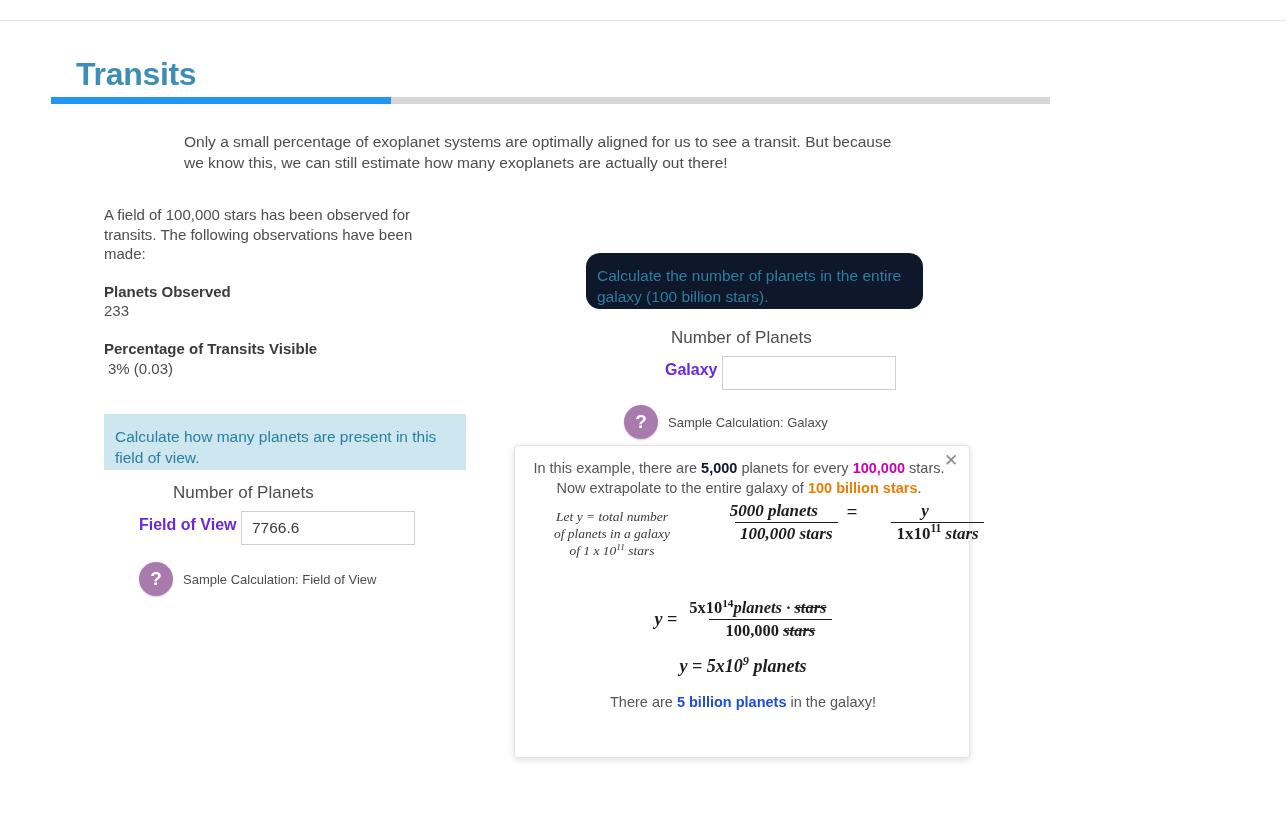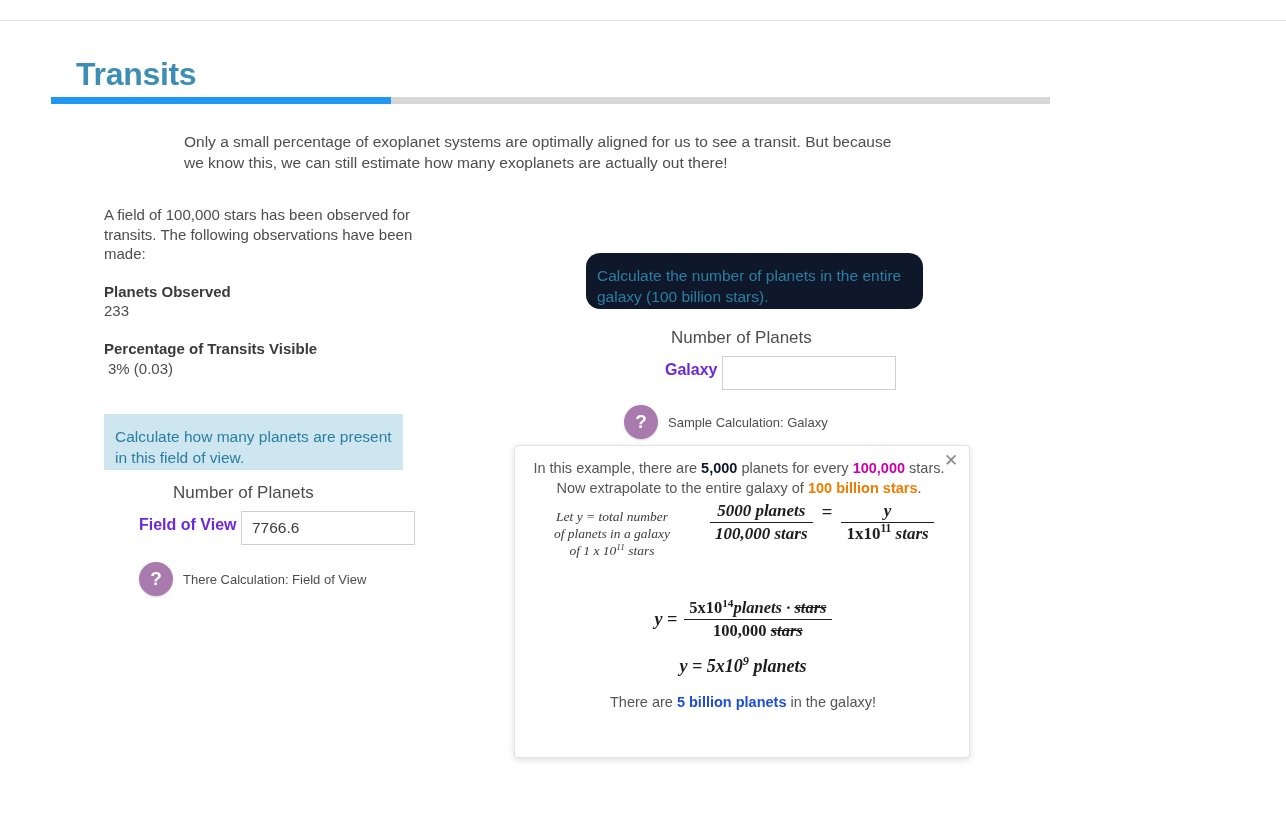--- a/index.html
+++ b/index.html
@@ -56,21 +56,21 @@
   #value-pct-transits     { left: 108px; top: 360px; }
 
   
   .callout {
     position: absolute;
     background: #cde6ef;
     color: #2c7ea1;
     font-size: 15.5px; line-height: 21px;
     padding: 12px 11px 12px 11px;
   }
-  #callout-field-of-view { left: 104px; top: 414px; width: 299px; height: 56px; }
+  #callout-field-of-view { left: 104px; top: 414px; width: 362px; height: 56px; }
   #callout-galaxy        { left: 586px; top: 253px; width: 337px; height: 56px; }
 
   
   .form-heading {
     position: absolute; font-size: 17px; color: #4d4d4d;
   }
   #heading-fov    { left: 173px; top: 483px; }
   #heading-galaxy { left: 671px; top: 328px; }
 
   .field-label {
@@ -142,21 +142,21 @@
     text-align: center;
     font-family: "Liberation Serif", serif;
     font-style: italic; font-size: 13.5px; line-height: 17px; color: #3a3a3a;
   }
 
   .frac {
     display: inline-block; vertical-align: middle; text-align: center;
     font-family: "Liberation Serif", serif;
   }
   .frac .num { display: block; padding: 0 5px 1px 5px; font-weight: bold; white-space: nowrap; }
-  .frac .den { display: block; border-top: 1.6px solid #1d1d1d; padding: 1px 5px 0 5px; font-weight: bold; white-space: nowrap; }
+  .frac .den { display: block; border-top: 1.6px solid #1d1d1d; padding: 1px 5px 0 5px; font-weight: bold; white-space: nowrap; margin-left: 25px; }
   .it { font-style: italic; }
   sup { font-size: 0.68em; vertical-align: super; line-height: 0; }
   .strike { text-decoration: line-through; }
 
   .eq1 {
     position: absolute; left: 195px; top: 55px;
     font-size: 17px; white-space: nowrap;
     display: flex; align-items: flex-start;
   }
   .eq1 .eqsign { margin: 0 9px; font-weight: bold; font-size: 19px; font-style: italic; }
@@ -215,21 +215,21 @@
   <div class="stat-value" id="value-pct-transits">3% (0.03)</div>
 
   <div class="callout" id="callout-field-of-view" style="background: rgb(205, 230, 239); color: rgb(44, 126, 161);">Calculate how many planets are present in this field of view.</div>
 
   <div class="form-heading" id="heading-fov">Number of Planets</div>
   <div class="field-label" id="label-fov">Field of View</div>
   <input class="text-input" id="input-fov" type="text" value="7766.6" style="">
 
   <div class="help-row" id="help-row-fov">
     <div class="help-circle" style="background: rgb(168, 122, 173);">?</div>
-    <div class="help-text">There Calculation: Field of View</div>
+    <div class="help-text">Sample Calculation: Field of View</div>
   </div>
 
   <div class="callout" id="callout-galaxy" style="background: #0f172a; color: rgb(44, 126, 161); border-radius: 14px;">Calculate the number of planets in the entire galaxy (100 billion stars).</div>
 
   <div class="form-heading" id="heading-galaxy">Number of Planets</div>
   <div class="field-label" id="label-galaxy">Galaxy</div>
   <input class="text-input" id="input-galaxy" type="text" value="" style="">
 
   <div class="help-row" id="help-row-galaxy">
     <div class="help-circle" style="background: rgb(168, 122, 173);">?</div>

